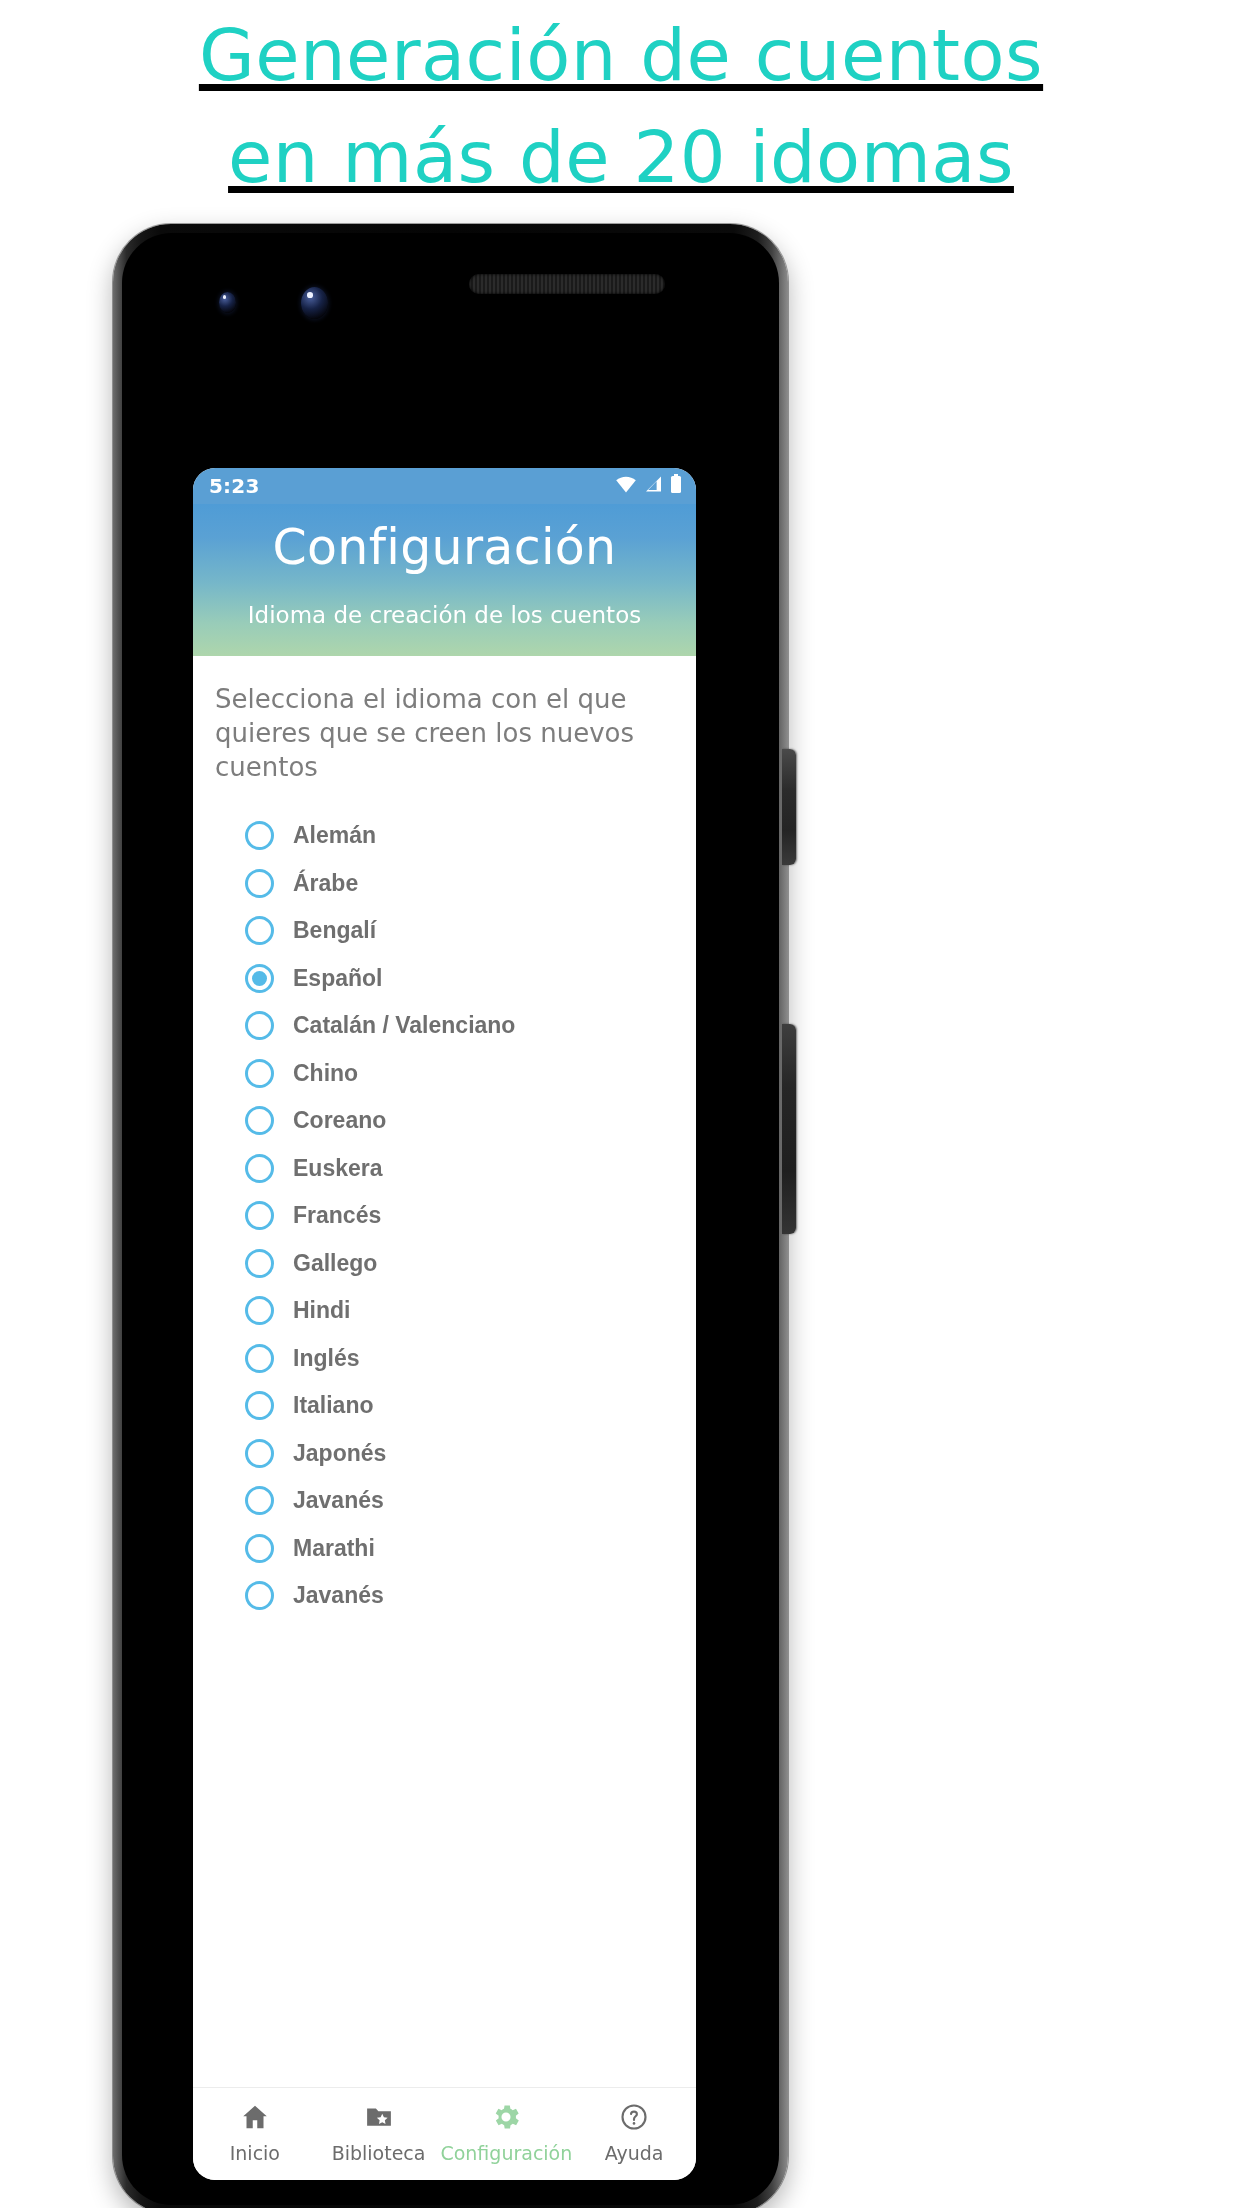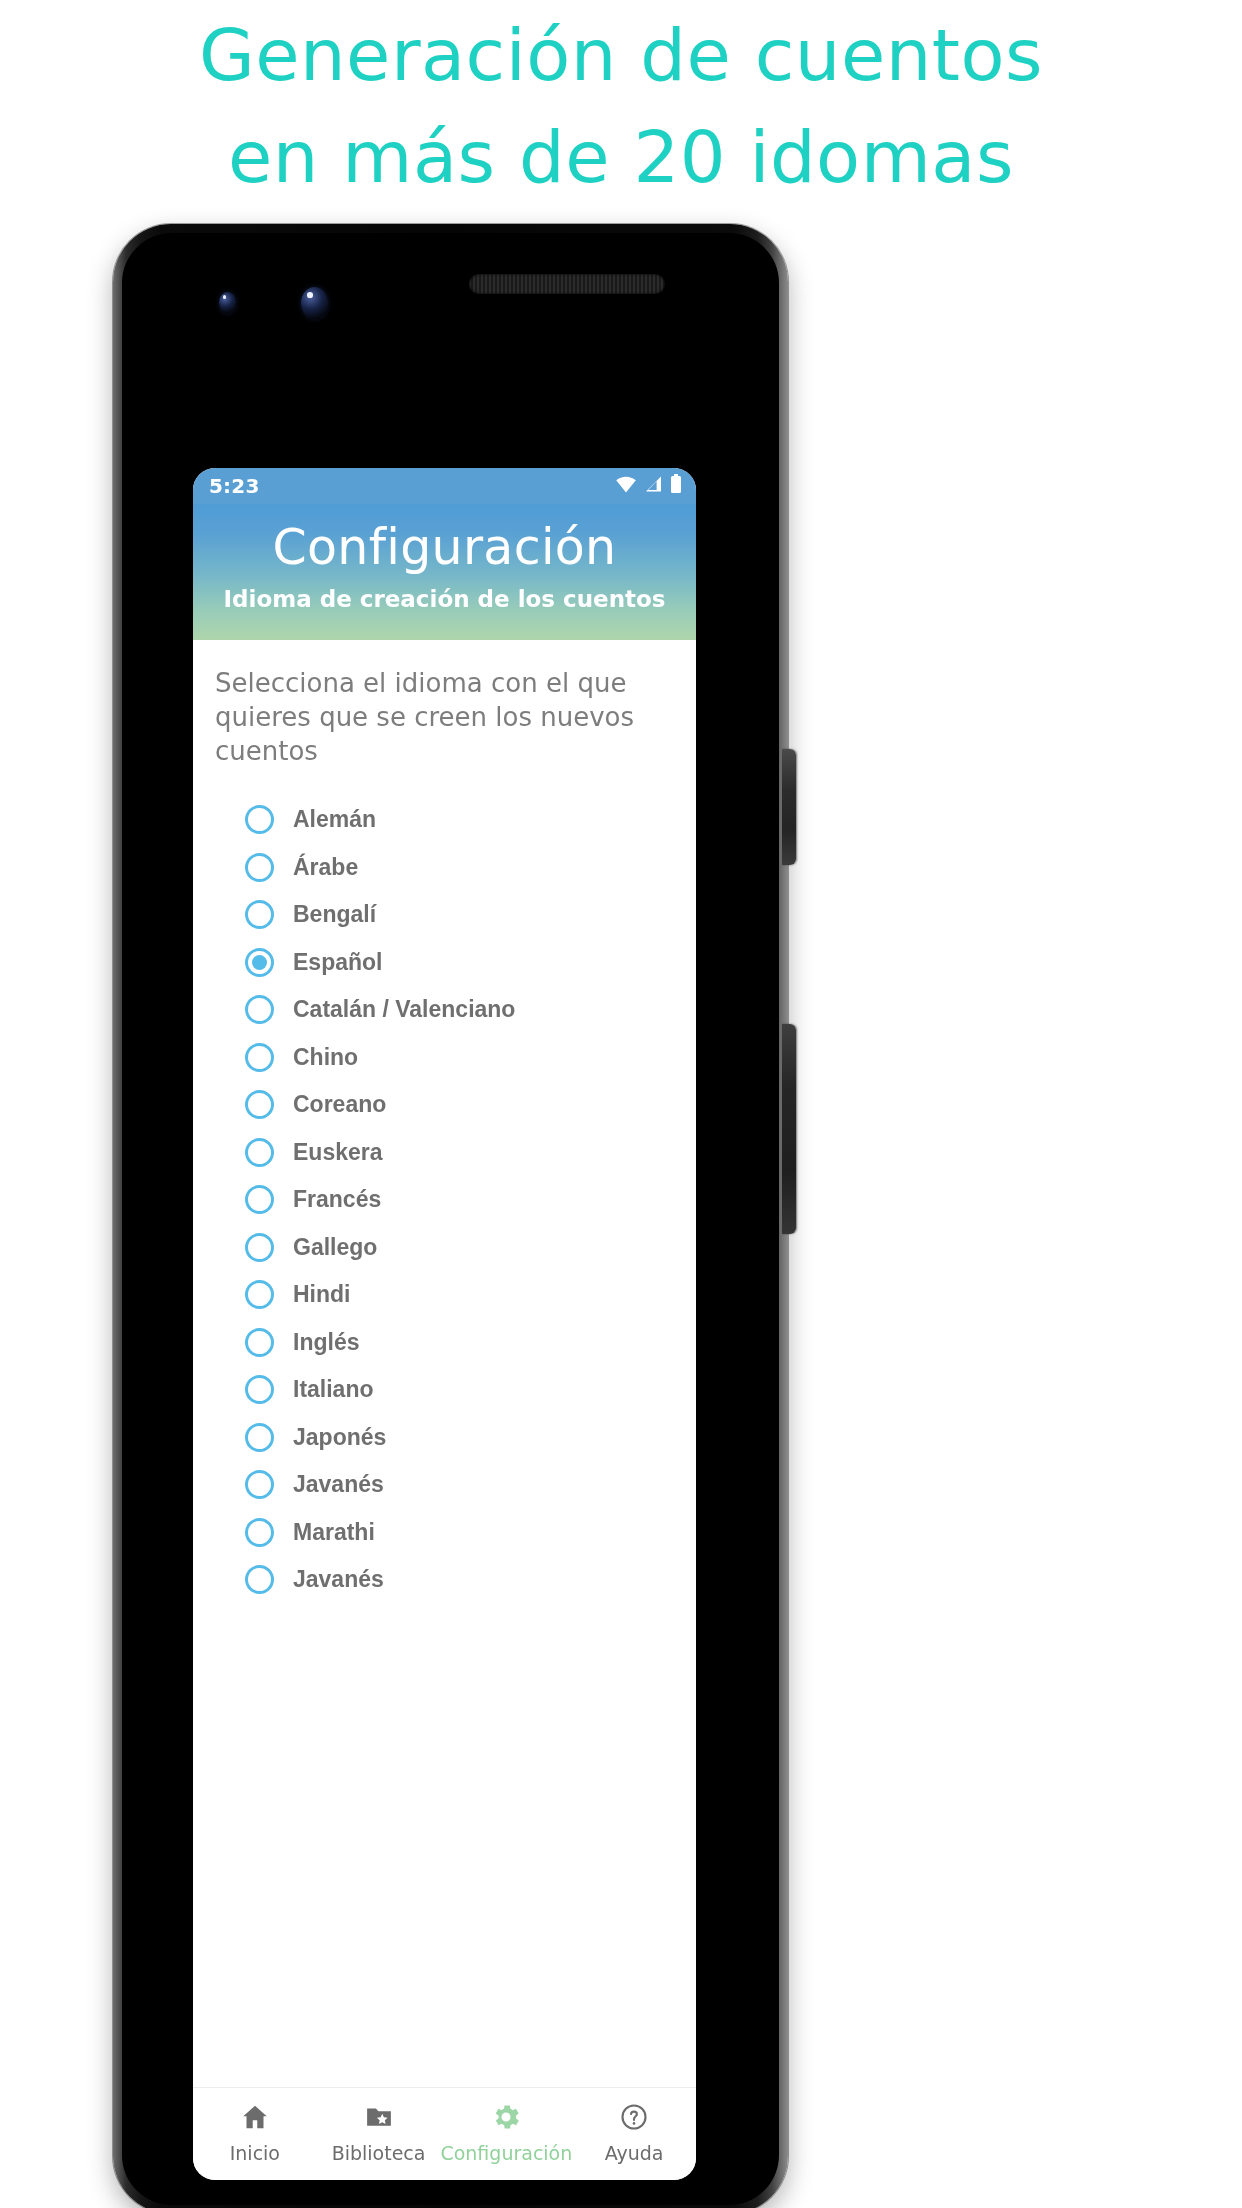--- a/index.html
+++ b/index.html
@@ -7,21 +7,21 @@
     width:1242px;height:2208px;
     background:#ffffff;
     font-family:"DejaVu Sans", sans-serif;
     overflow:hidden;position:relative;
   }
 
   
   .promo{
     position:absolute;left:0;top:0;width:1242px;height:210px;
     display:flex;flex-direction:column;align-items:center;justify-content:flex-start;
-    padding-top:4px;box-sizing:border-box;
+    padding-top:4px;box-sizing:border-box;text-decoration:underline;
   }
   .promo-line{
     font-family:"DejaVu Sans", sans-serif;
     font-size:72px;line-height:102px;font-weight:400;
     color:#1fd1c3;letter-spacing:0.5px;white-space:nowrap;
   }
 
   
   .phone{
     position:absolute;left:113px;top:224px;
@@ -85,21 +85,21 @@
   
   .app-header{
     background:linear-gradient(180deg,#4f9cd6 0%,#5aa1d4 22%,#76b7c9 52%,#98ccb9 78%,#aed6ac 100%);
     padding:14px 0 26px 0;text-align:center;
   }
   .app-title{
     color:#ffffff;font-size:49px;line-height:60px;font-weight:400;
     letter-spacing:.3px;
   }
   .app-subtitle{
-    color:#ffffff;font-size:23px;line-height:30px;margin-top:6px;font-weight:700;
+    color:#ffffff;font-size:23px;line-height:30px;margin-top:22px;font-weight:400;
   }
 
   
   .content{background:#fff;padding:26px 0 0 0;}
   .desc{
     color:#7d7d7d;font-size:26px;line-height:34px;padding:0 22px;
     font-weight:400;
   }
   .radio-list{margin-top:28px;padding-left:52px;}
   .radio-row{

